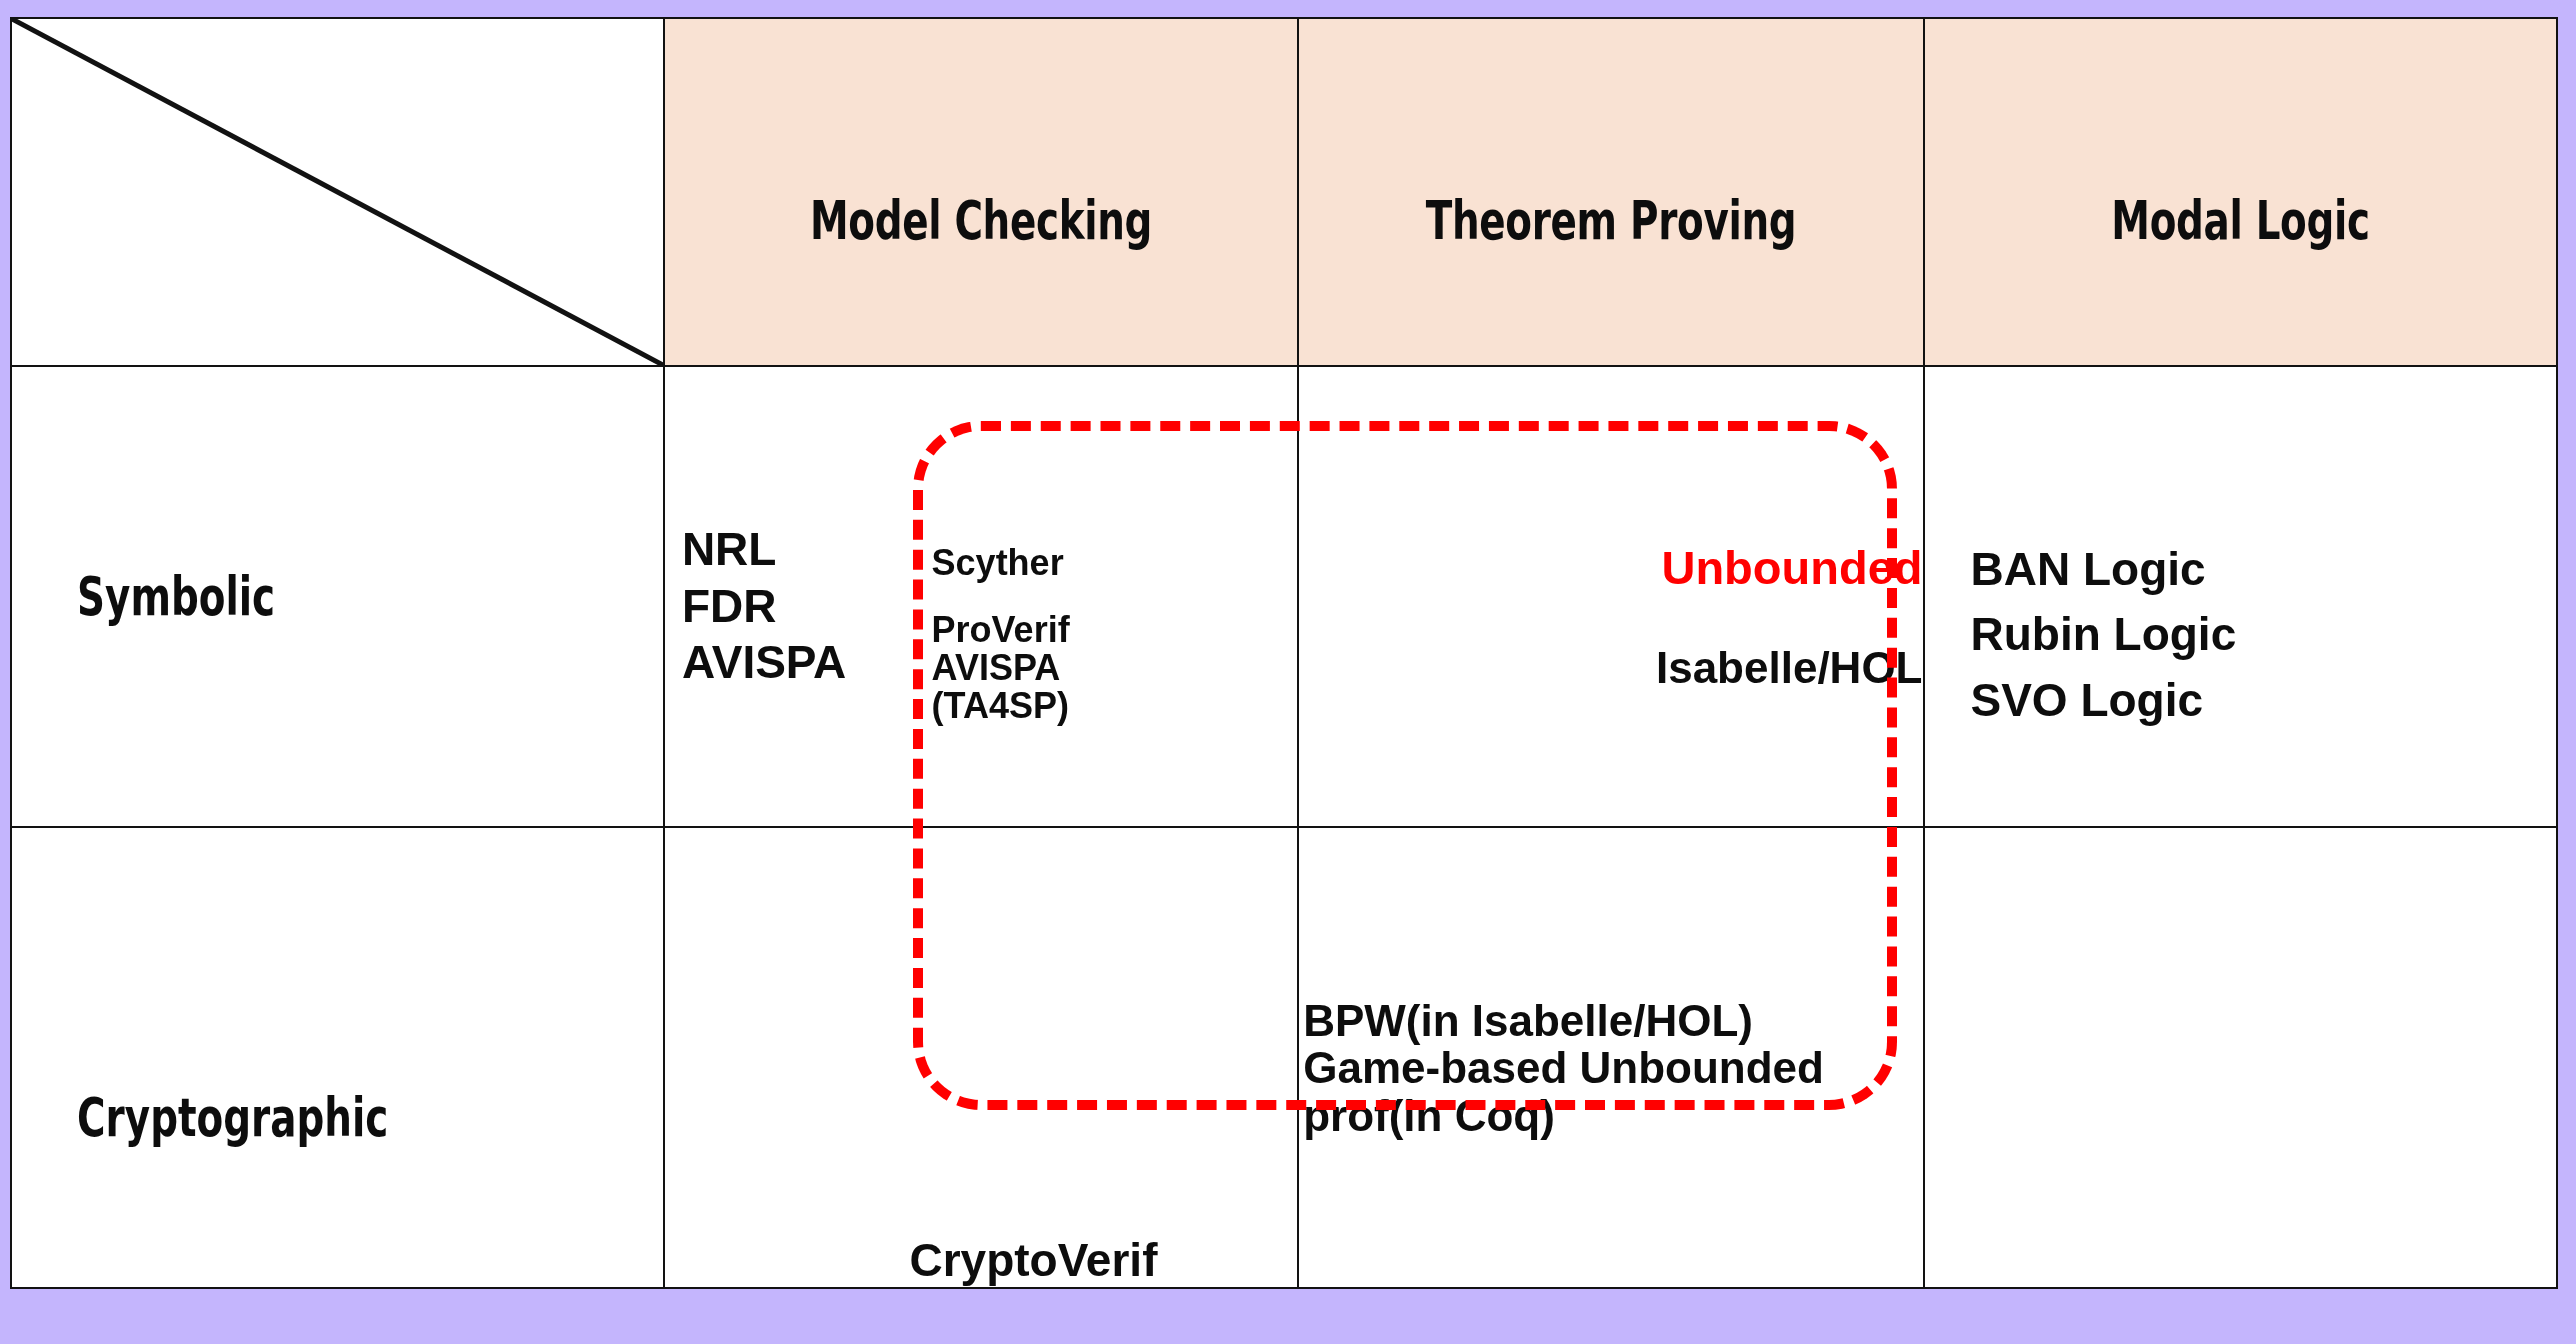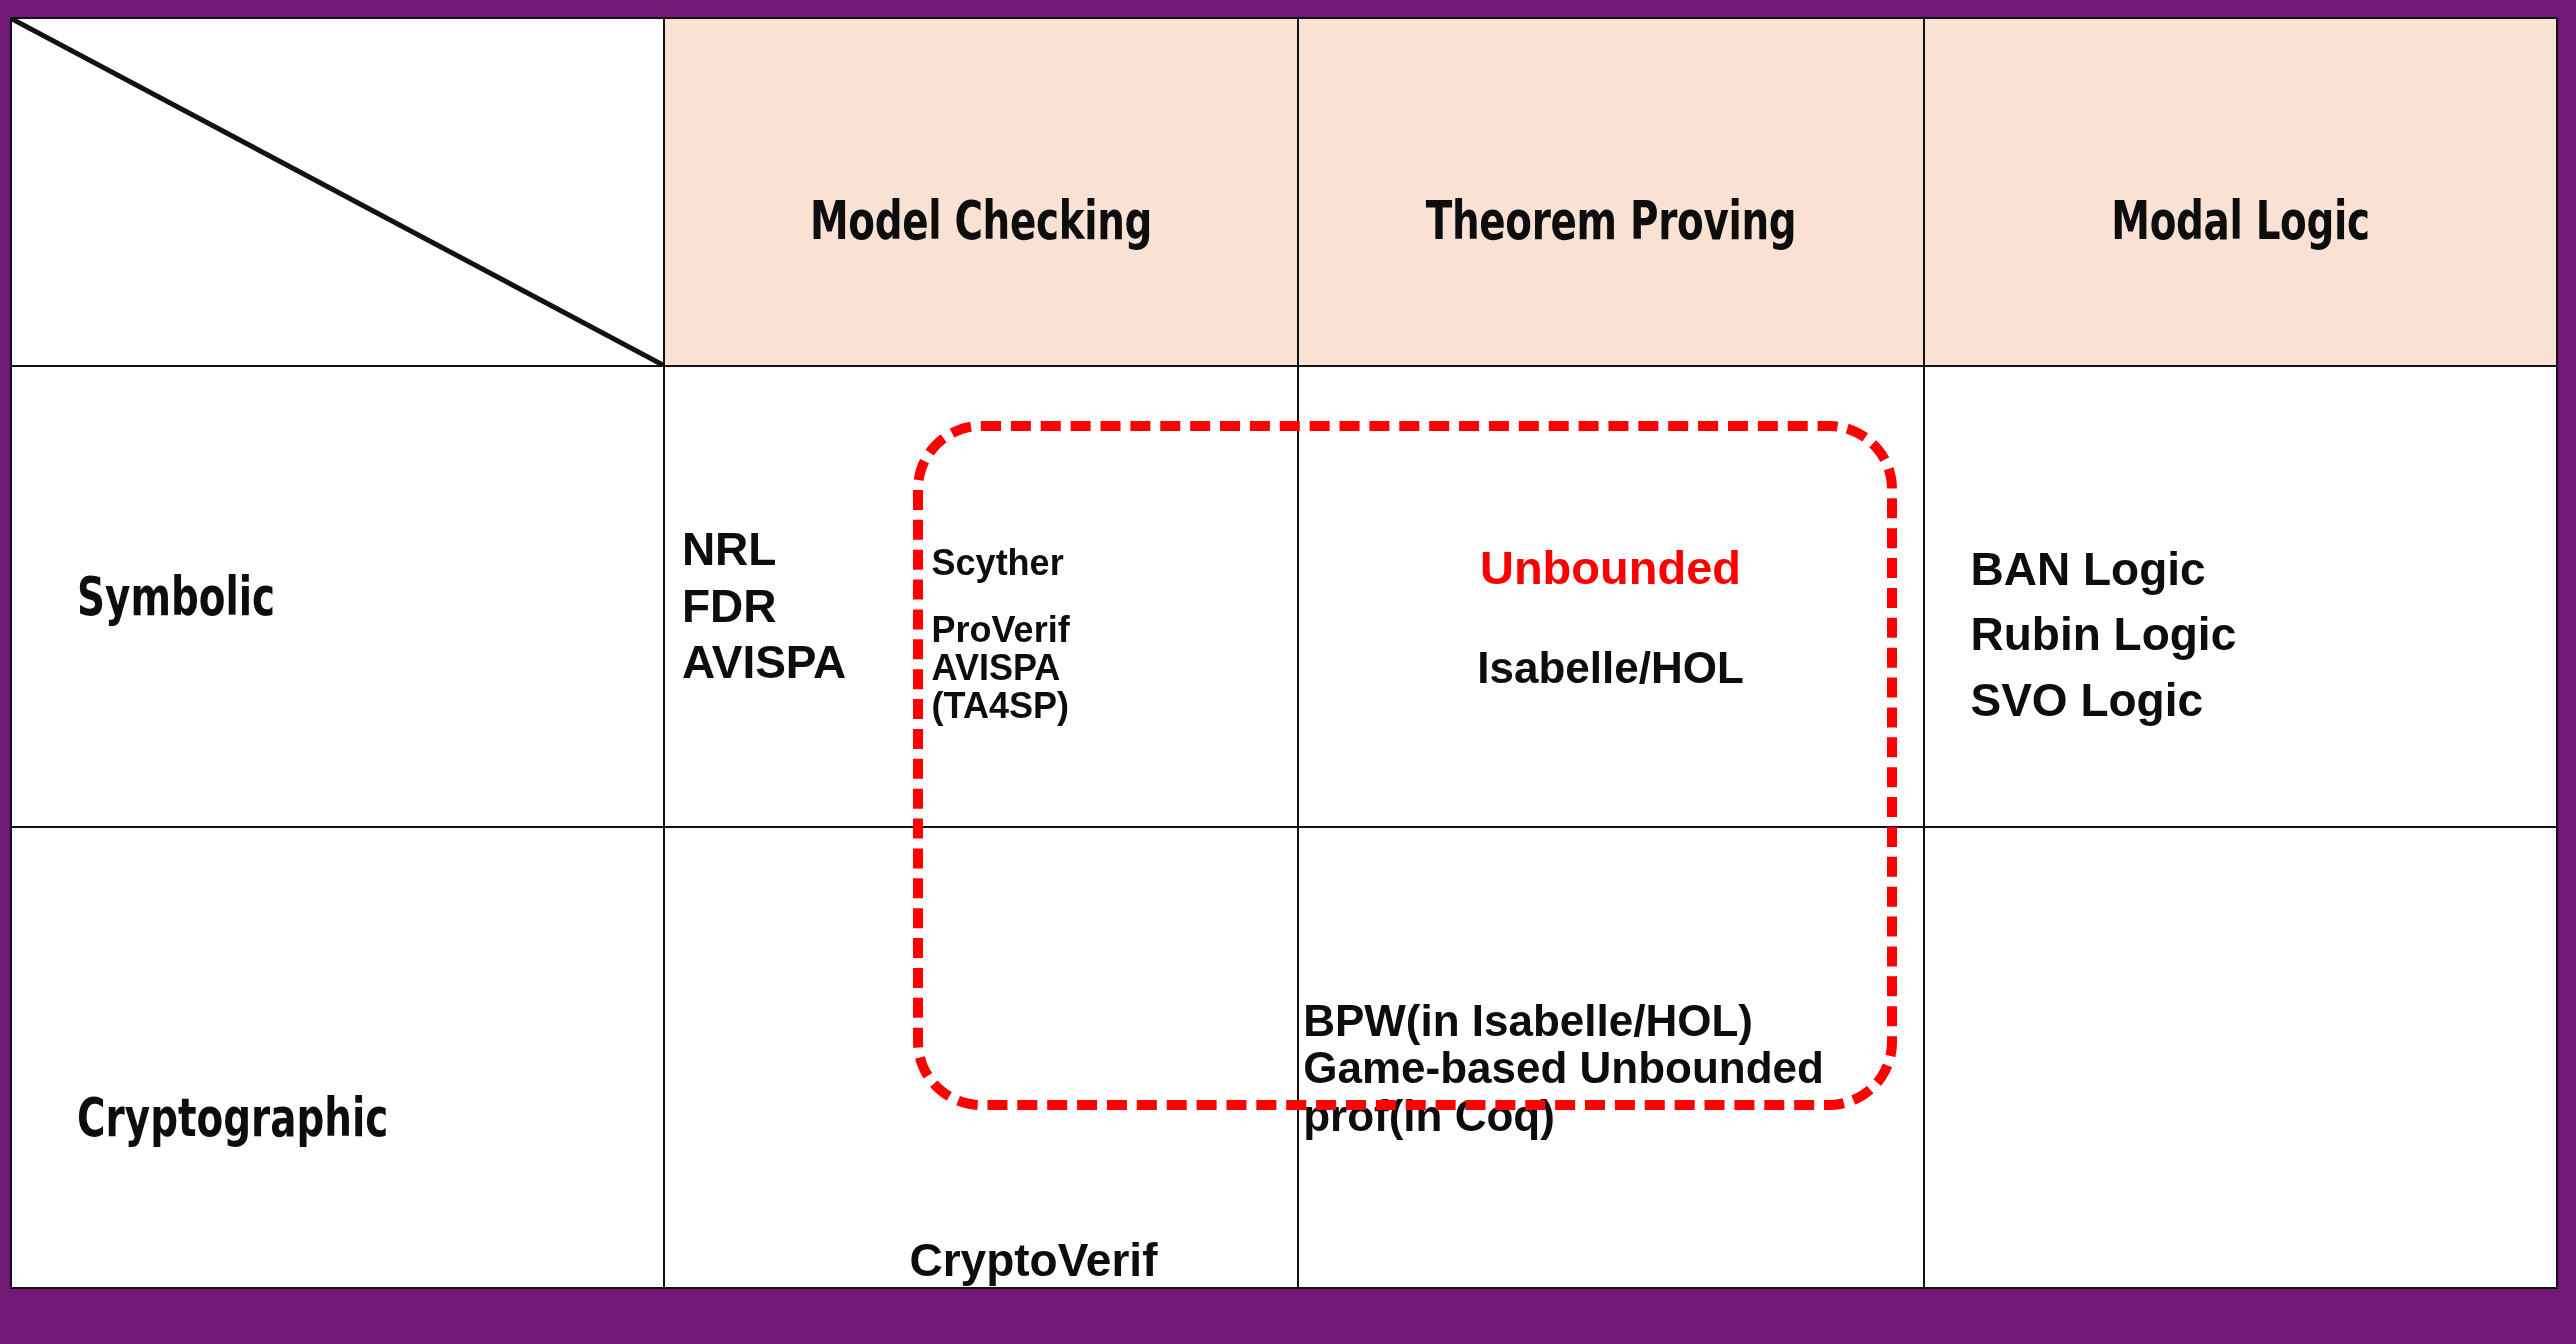--- a/index.html
+++ b/index.html
@@ -12,21 +12,21 @@
     height: 1344px;
     font-family: "Liberation Sans", sans-serif;
     -webkit-font-smoothing: antialiased;
   }
 
   #stage {
     position: relative;
     width: 2576px;
     height: 1344px;
     overflow: hidden;
-    background: #701a75;
+    background: #c4b5fd;
   }
 
   
   .matrix-table {
     position: absolute;
     left: 9.5px;
     top: 17.4px;
     width: 2546px;
     height: 1270px;
     border-collapse: collapse;
@@ -124,21 +124,21 @@
     font-weight: bold;
     color: #0d0d0d;
     white-space: nowrap;
   }
   .mc-right .gap { height: 27px; }
   .mc-right .tight { line-height: 1.06; }
 
   
   .tp-sym {
     padding: 41px 0 0 0;
-    text-align: center;
+    text-align: right;
     font-size: 46px;
   }
   .tp-sym .unbounded {
     color: #FF0000;
     font-weight: bold;
     font-size: 47px;
     display: block;
     margin-bottom: 52px;
   }
   .tp-sym .isabelle {

